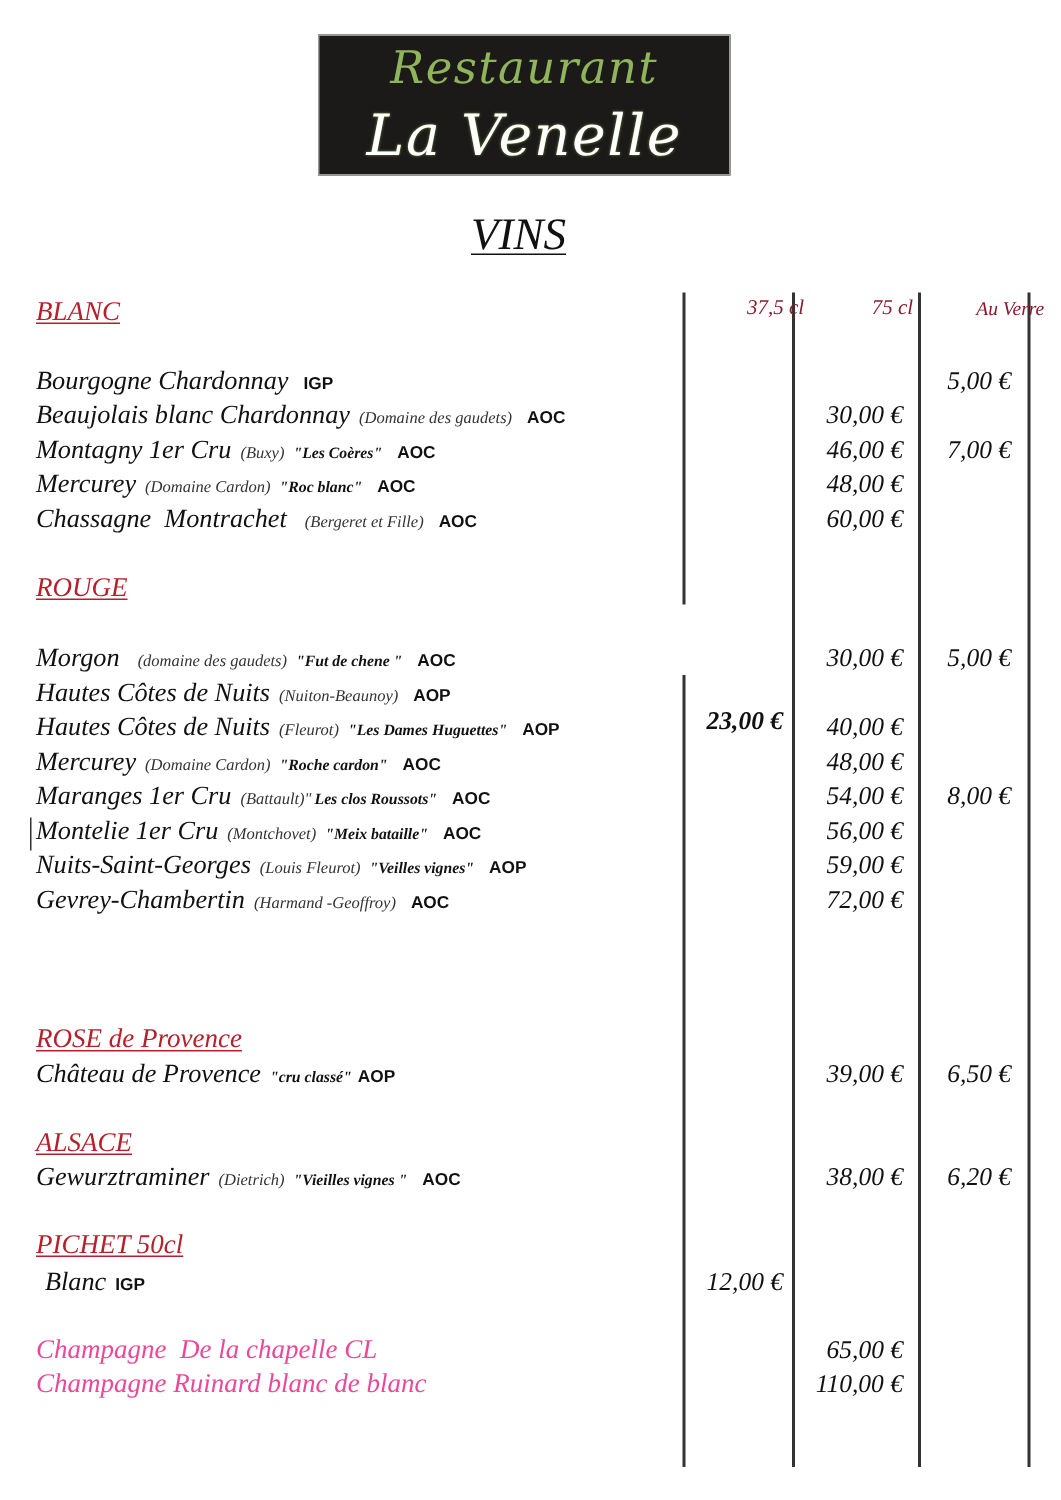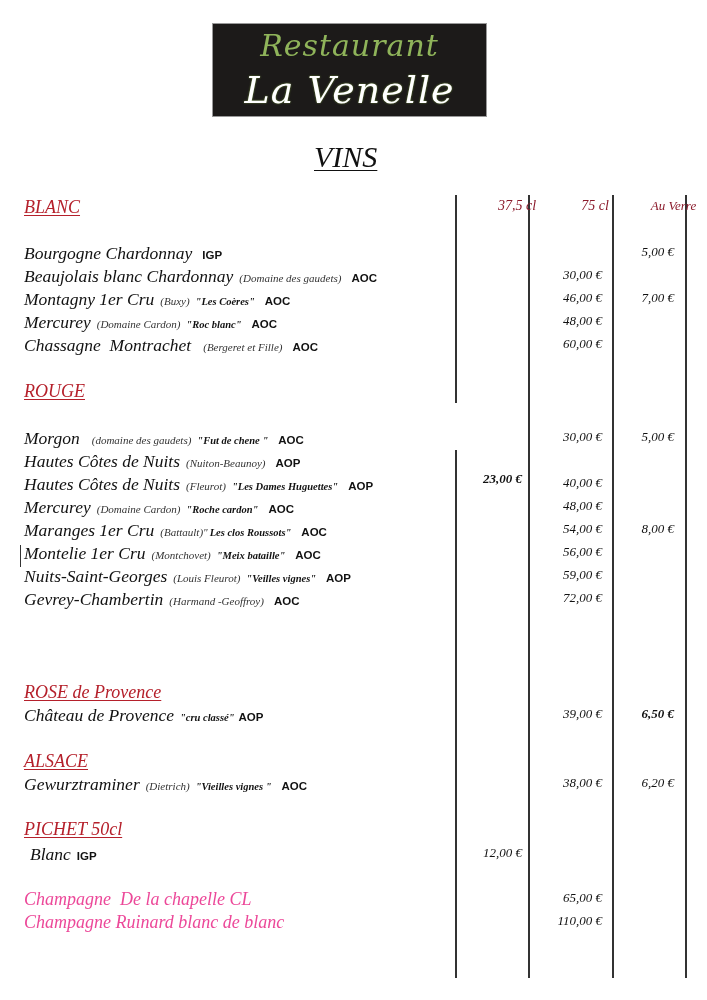--- a/index.html
+++ b/index.html
@@ -21,21 +21,21 @@
   .colhead { position:absolute; top:198px; font-style:italic; font-size:14px;
              color:#8b1a2b; font-family:"Liberation Serif", serif; text-align:center;margin-left:24px; }
   .section { position:absolute; left:24px; font-style:italic; color:#b5202b;
              font-family:"Liberation Serif", serif; font-size:18px;
              text-decoration:underline; text-decoration-thickness:1px; text-underline-offset:2px; }
   .row { position:absolute; left:24px; white-space:nowrap; }
   .wname { font-family:"Liberation Serif", serif; font-style:italic; font-size:17.5px; }
   .prod { font-family:"Liberation Serif", serif; font-style:italic; font-size:11px; color:#333; margin-left:6px; }
   .cuvee { font-family:"Liberation Serif", serif; font-style:italic; font-weight:bold; font-size:10.5px; margin-left:6px; }
   .appel { font-family:"Liberation Sans", sans-serif; font-weight:bold; font-size:11.5px; margin-left:10px; }
-  .price { position:absolute; font-family:"Liberation Serif", serif; font-style:italic; font-size:13px; white-space:nowrap; text-align:right; }
+  .price { position:absolute; font-family:"Liberation Serif", serif; font-style:italic; font-size:17px; white-space:nowrap; text-align:right; }
   .p375 { left:458px; width:64px; }
   .p75 { left:530px; width:72px; }
   .pverre { left:614px; width:60px; }
   .champ { position:absolute; left:24px; font-family:"Liberation Serif", serif; font-style:italic;
            font-size:18px; color:#ec4899; white-space:nowrap; }
   .marker { position:absolute; left:20px; top:545px; width:1px; height:22px; background:#333; }
 </style>
 </head>
 <body>
 
@@ -127,21 +127,21 @@
 <div class="row" style="top:589px;">
   <span class="wname">Gevrey-Chambertin</span><span class="prod">(Harmand -Geoffroy)</span><span class="appel">AOC</span>
 </div>
 <div class="price p75" style="top:590px;">72,00 €</div>
 
 <div class="section" style="top:682px;">ROSE de Provence</div>
 <div class="row" style="top:705px;">
   <span class="wname">Château de Provence</span><span class="cuvee">"cru classé"</span><span class="appel" style="margin-left:4px;">AOP</span>
 </div>
 <div class="price p75" style="top:706px;">39,00 €</div>
-<div class="price pverre" style="top:706px;font-weight:bold;">6,50 €</div>
+<div class="price pverre" style="top:706px;">6,50 €</div>
 
 <div class="section" style="top:751px;">ALSACE</div>
 <div class="row" style="top:774px;">
   <span class="wname">Gewurztraminer</span><span class="prod">(Dietrich)</span><span class="cuvee">"Vieilles vignes "</span><span class="appel">AOC</span>
 </div>
 <div class="price p75" style="top:775px;">38,00 €</div>
 <div class="price pverre" style="top:775px;">6,20 €</div>
 
 <div class="section" style="top:819px;">PICHET 50cl</div>
 <div class="row" style="top:844px; left:30px;">

